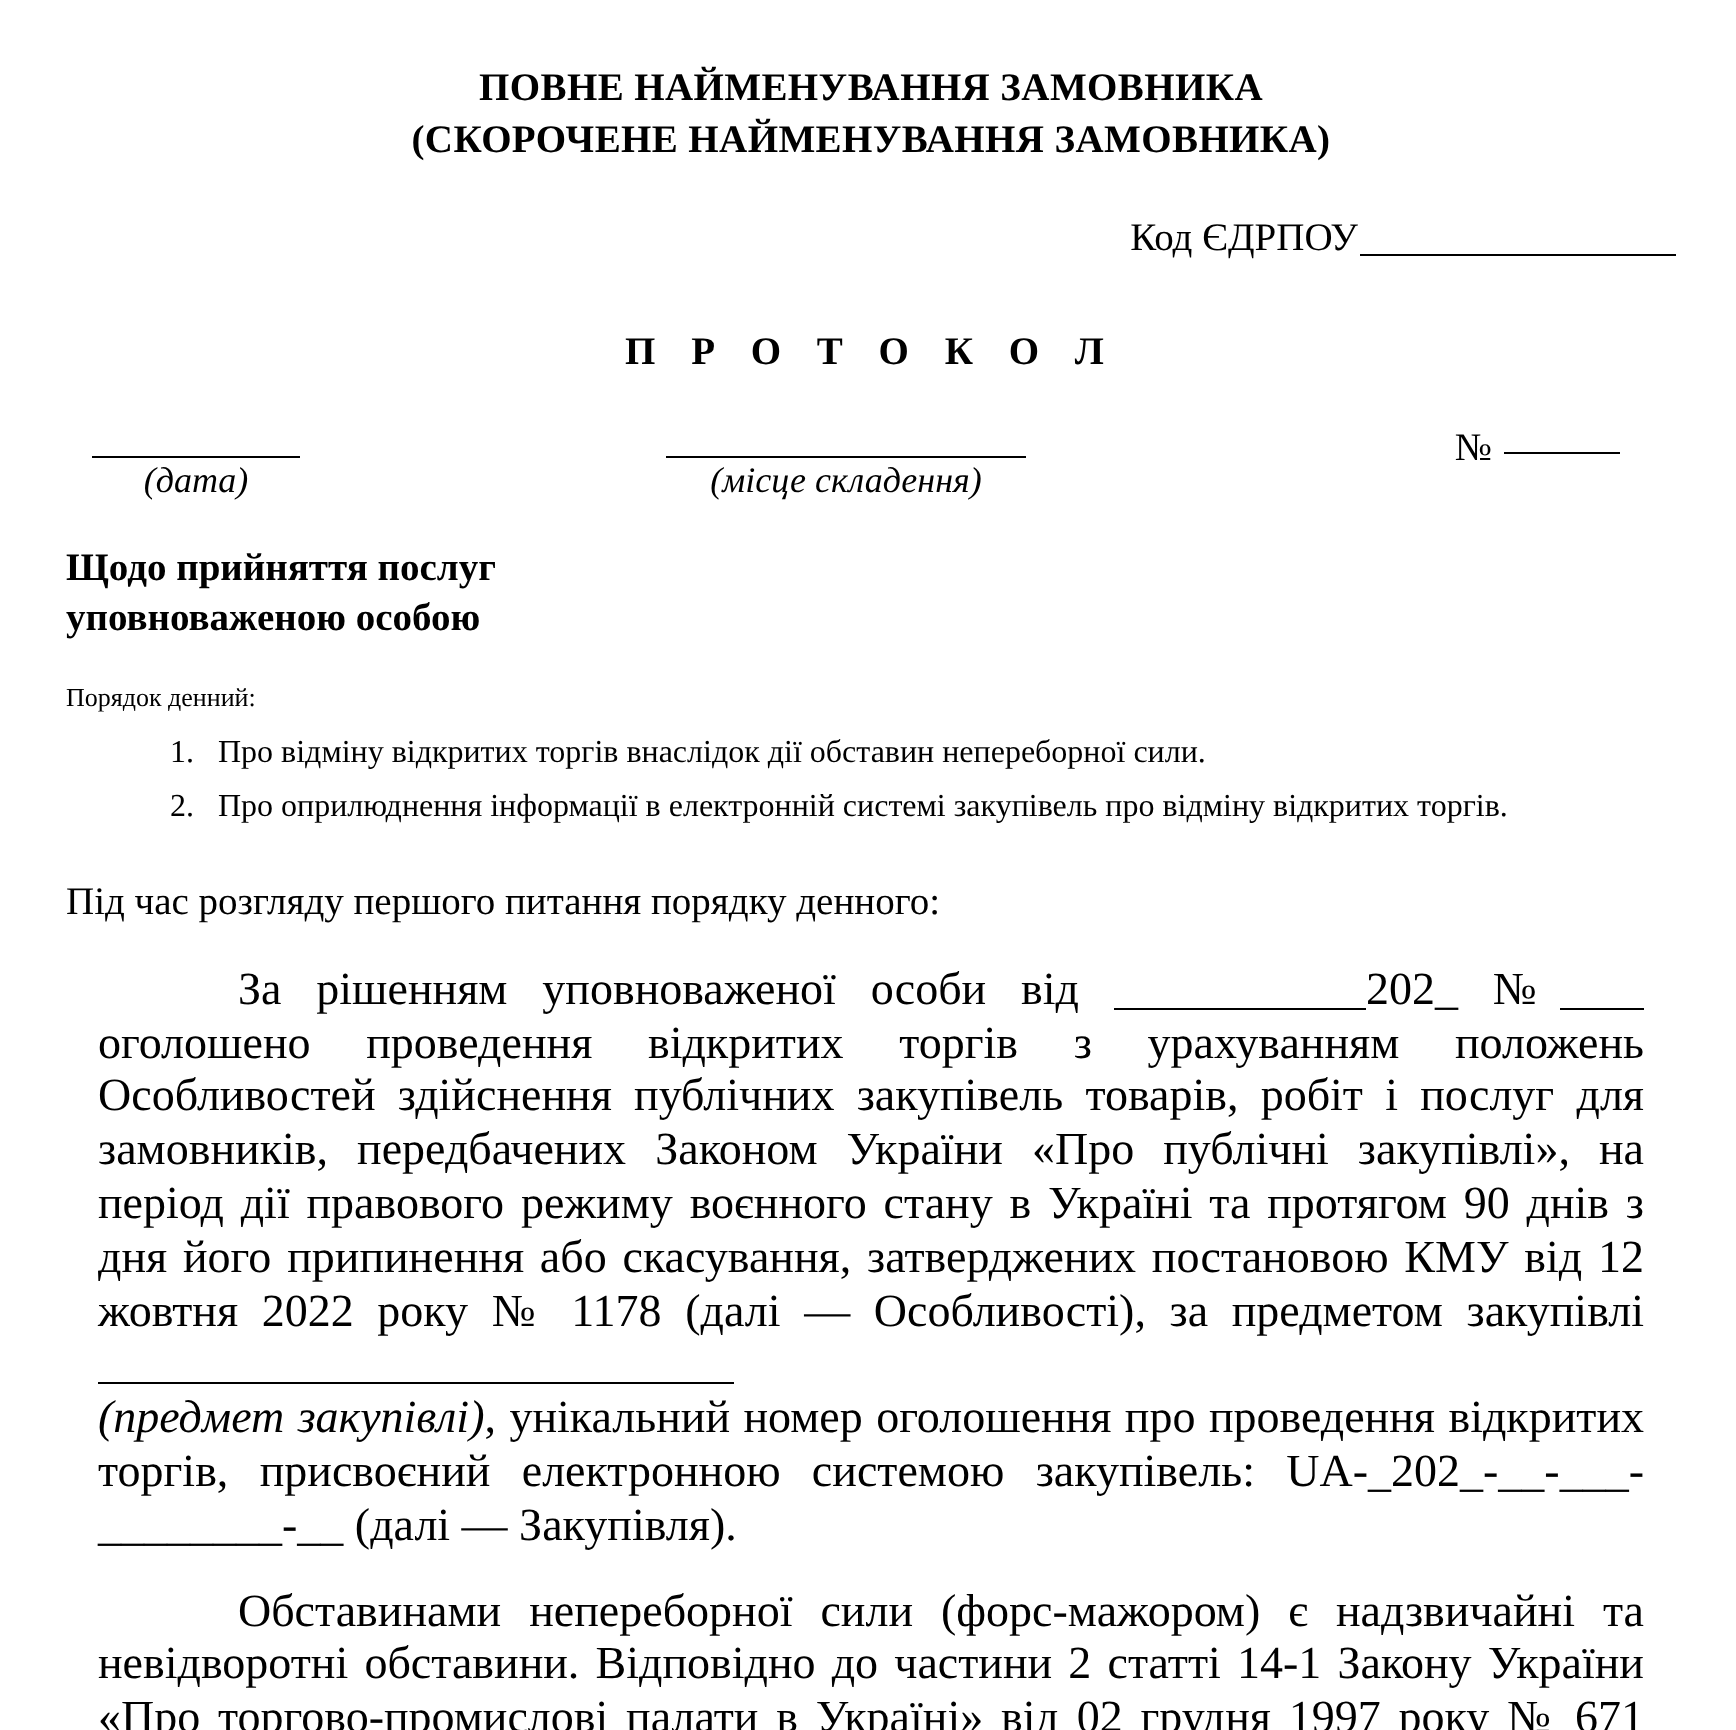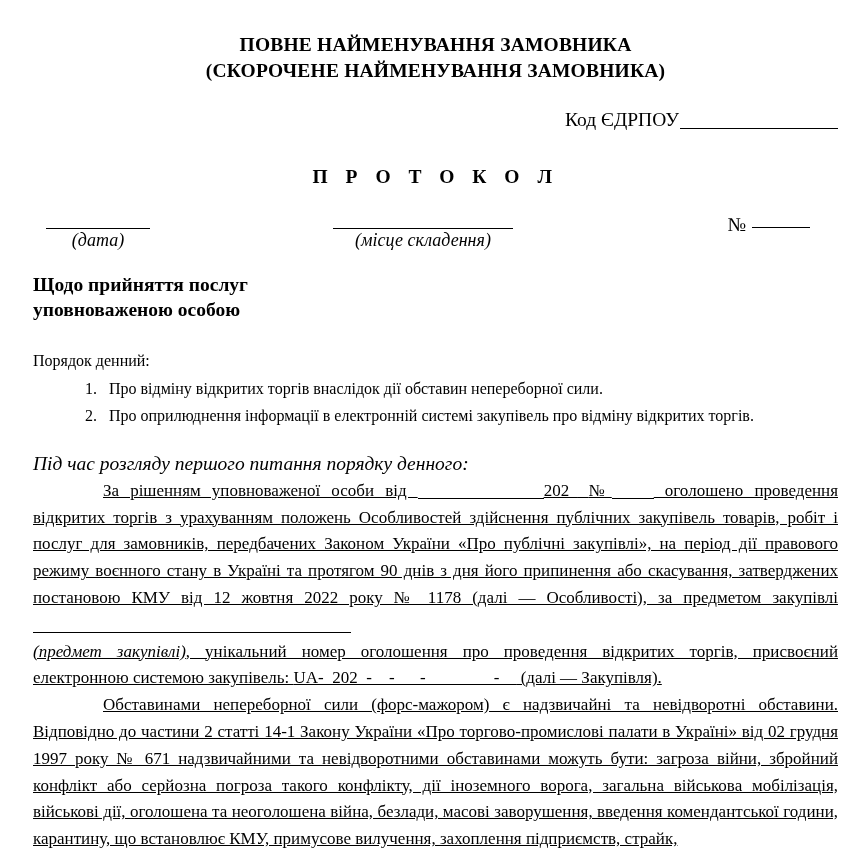--- a/index.html
+++ b/index.html
@@ -102,51 +102,49 @@
   .subject {
     font-weight: bold;
     font-size: 19.5px;
     line-height: 25px;
     margin-top: 14px;
   }
   .subject span { display: block; }
 
   
   .agenda-title {
-    font-size: 16px;
+    font-size: 13px;
     line-height: 26px;
-    margin-top: 26px;
+    margin-top: 14px;
   }
   ol.agenda {
     margin: 2px 0 0 0;
     padding-left: 68px;
     font-size: 16px;
     line-height: 26.5px;
   }
   ol.agenda li {
     padding-left: 8px;
     text-align: left;
   }
 
   
   .body-line {
     font-size: 19.5px;
     line-height: 26.8px;
     margin-top: 22px;
-    font-style: italic;
   }
   p.para {
-    font-size: 17px;
+    font-size: 23px;
     line-height: 26.8px;
     text-align: justify;
     text-justify: inter-word;
-    margin: 0;
+    margin: 16px;
     text-indent: 70px;
     hyphens: none;
-    text-decoration: underline;
   }
   p.para + p.para { margin-top: 0; }
 
   .ital { font-style: italic; }
 
   .ul-fill {
     display: inline-block;
     border-bottom: 1.5px solid #000;
     vertical-align: -3px;
   }

